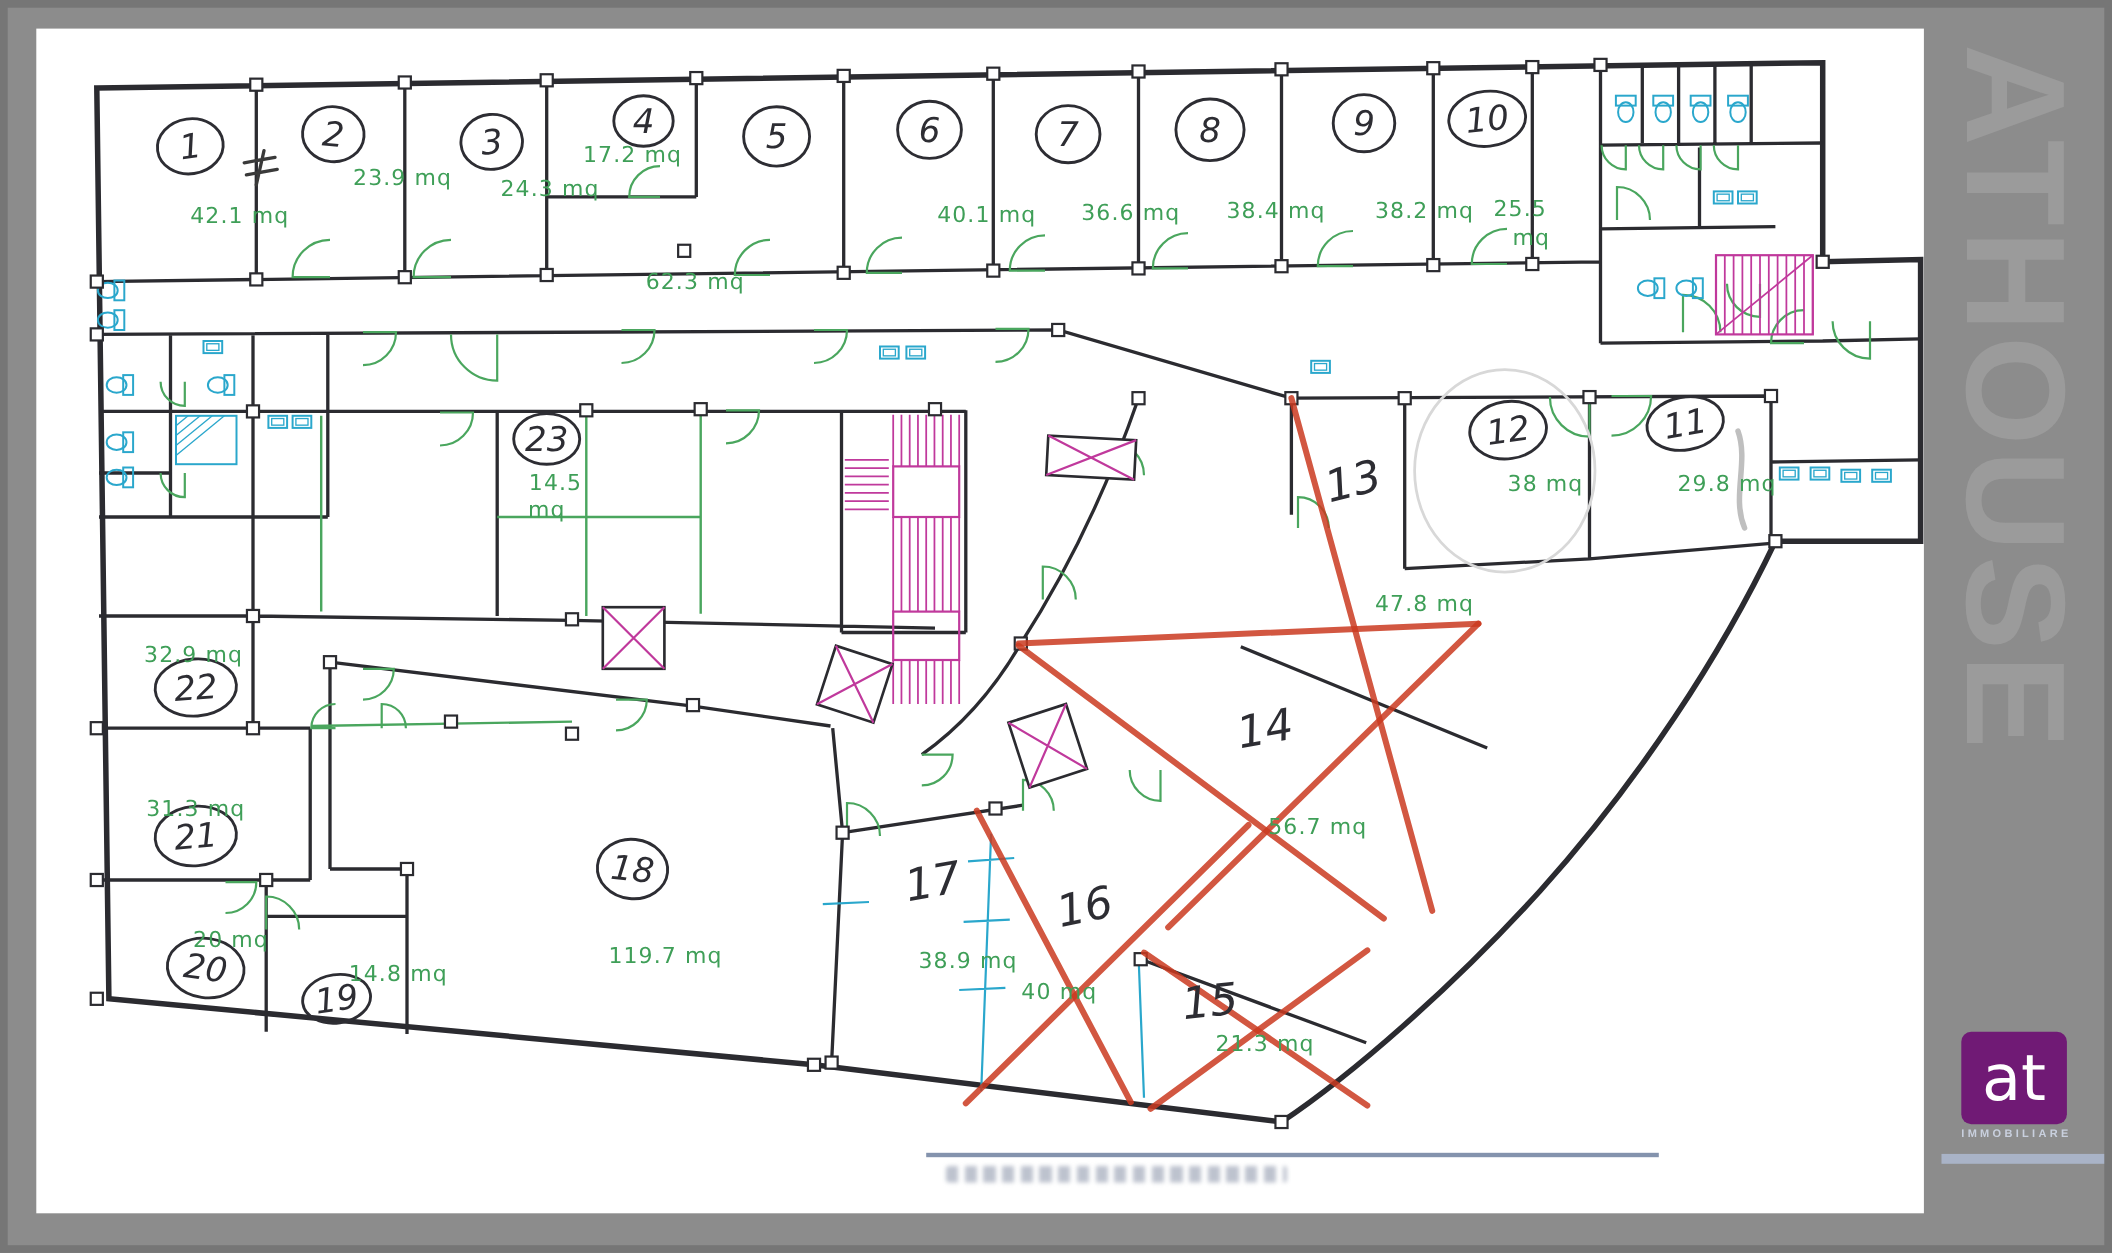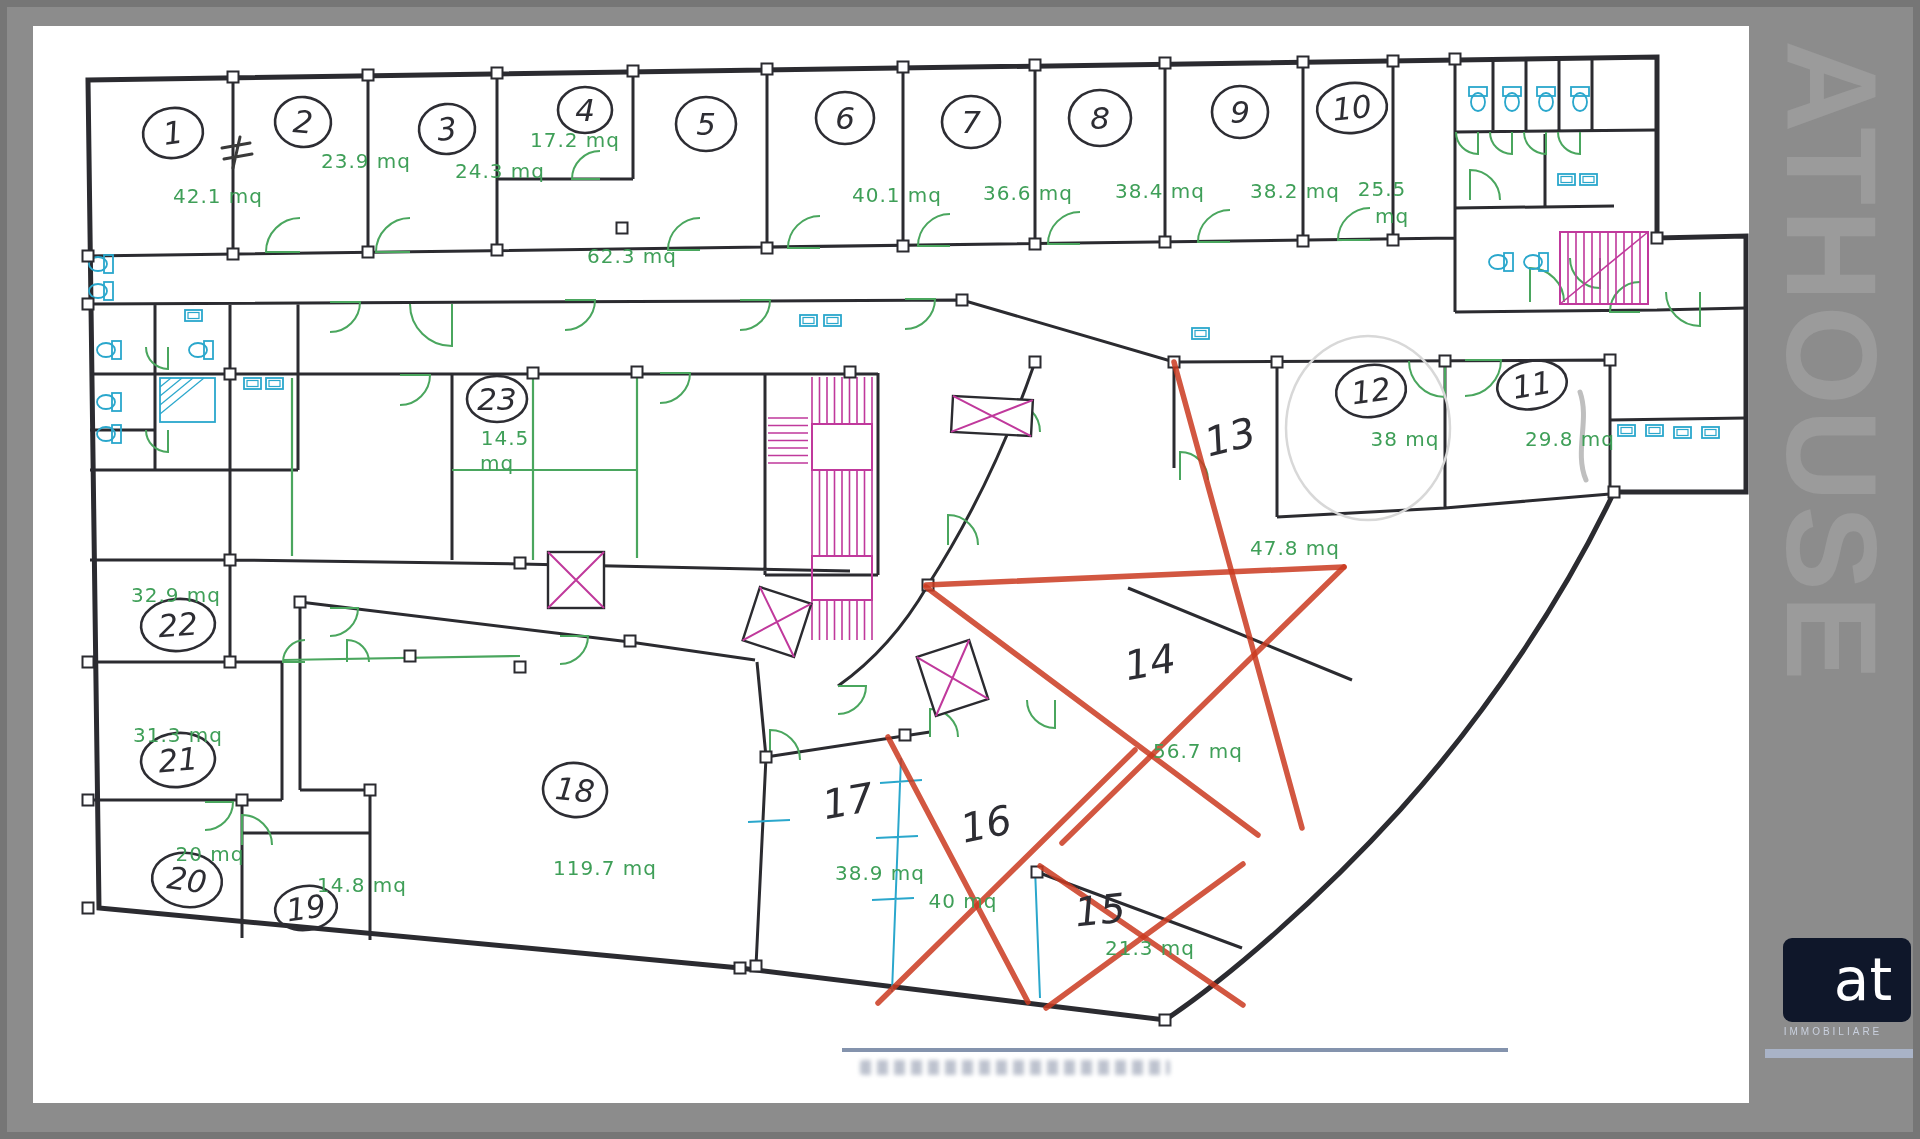--- a/index.html
+++ b/index.html
@@ -17,27 +17,28 @@
   }
   svg.plan{position:absolute;left:0;top:0;z-index:3;}
   .footer-line{position:absolute;left:842px;top:1048px;width:666px;height:4px;background:#8493ad;z-index:4;}
   .footer-blur{
     position:absolute;left:860px;top:1060px;width:310px;height:15px;z-index:4;
     background:repeating-linear-gradient(90deg,rgba(110,122,148,.45) 0 11px,rgba(110,122,148,0) 11px 17px);
     filter:blur(2px);border-radius:3px;
   }
   .logo{position:absolute;left:1783px;top:938px;width:100px;height:104px;z-index:5;text-align:center;}
   .logo .mark{
-    width:96px;height:84px;background:#0f172a;border-radius:9px;
+    width:96px;height:84px;background:#701a75;border-radius:9px;
     display:flex;align-items:center;justify-content:center;
-    color:#ffffff;font-size:58px;font-family:"DejaVu Sans",sans-serif;font-weight:500;padding-left:32px;
+    color:#ffffff;font-size:58px;font-family:"DejaVu Sans",sans-serif;font-weight:500;
   }
   .logo .sub{
     margin-top:4px;font-size:10px;letter-spacing:3px;color:#c9d0de;
     font-family:"Liberation Sans",sans-serif;
+    font-weight:bold;
   }
   .logo-strip{position:absolute;left:1765px;top:1049px;width:155px;height:9px;background:#a9b3c7;z-index:4;}
 </style>
 </head>
 <body>
 
 <div class="paper"></div>
 
 <div class="watermark">ATHOUSE</div>
 

